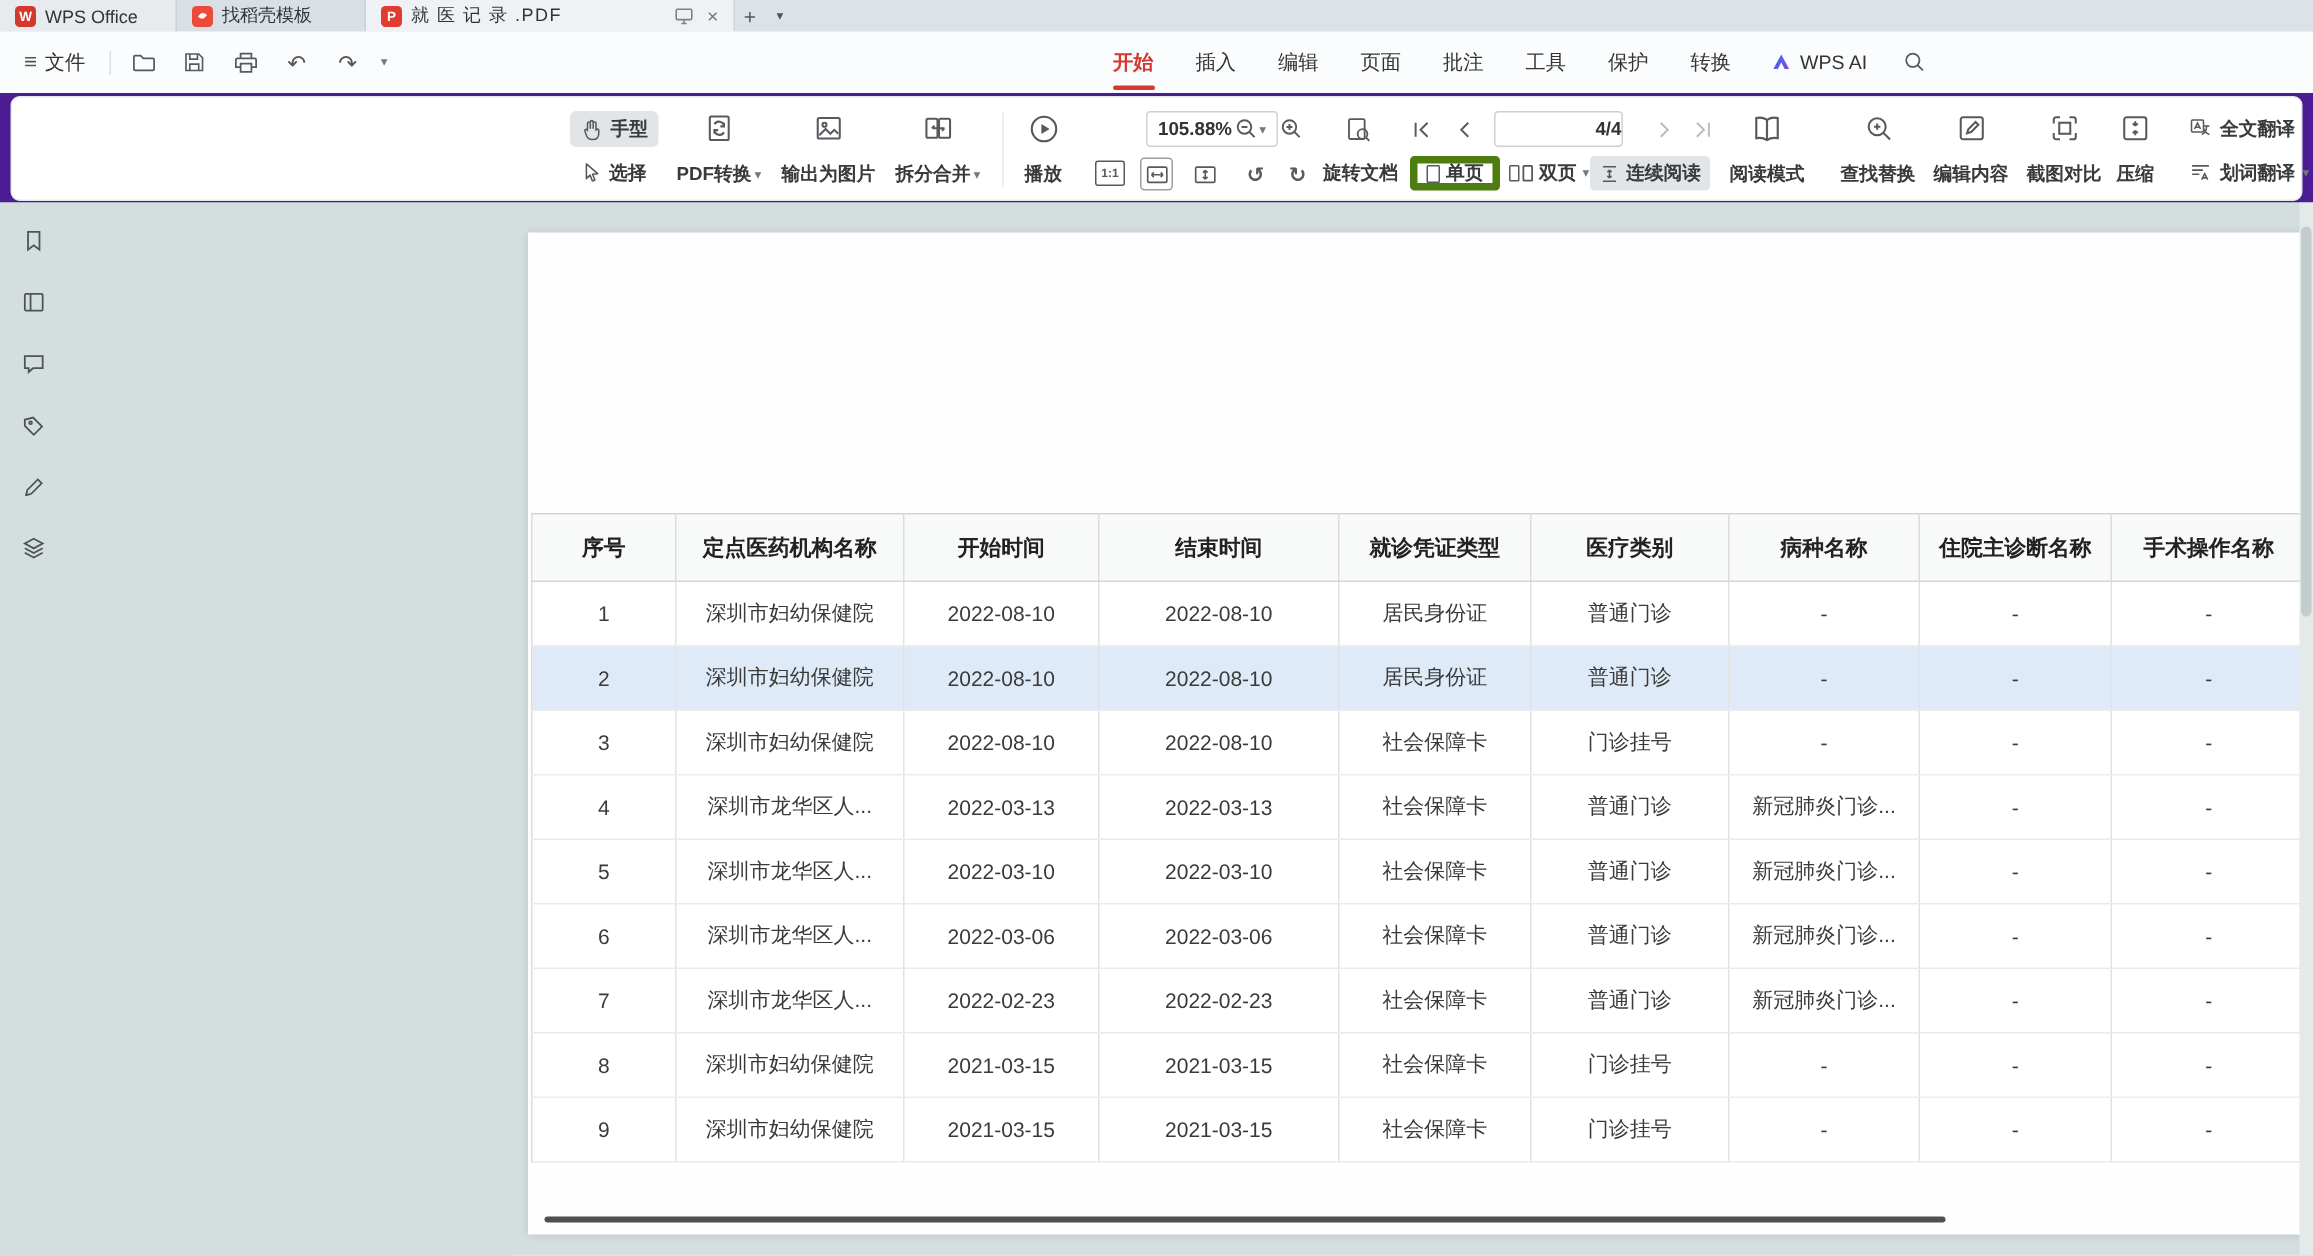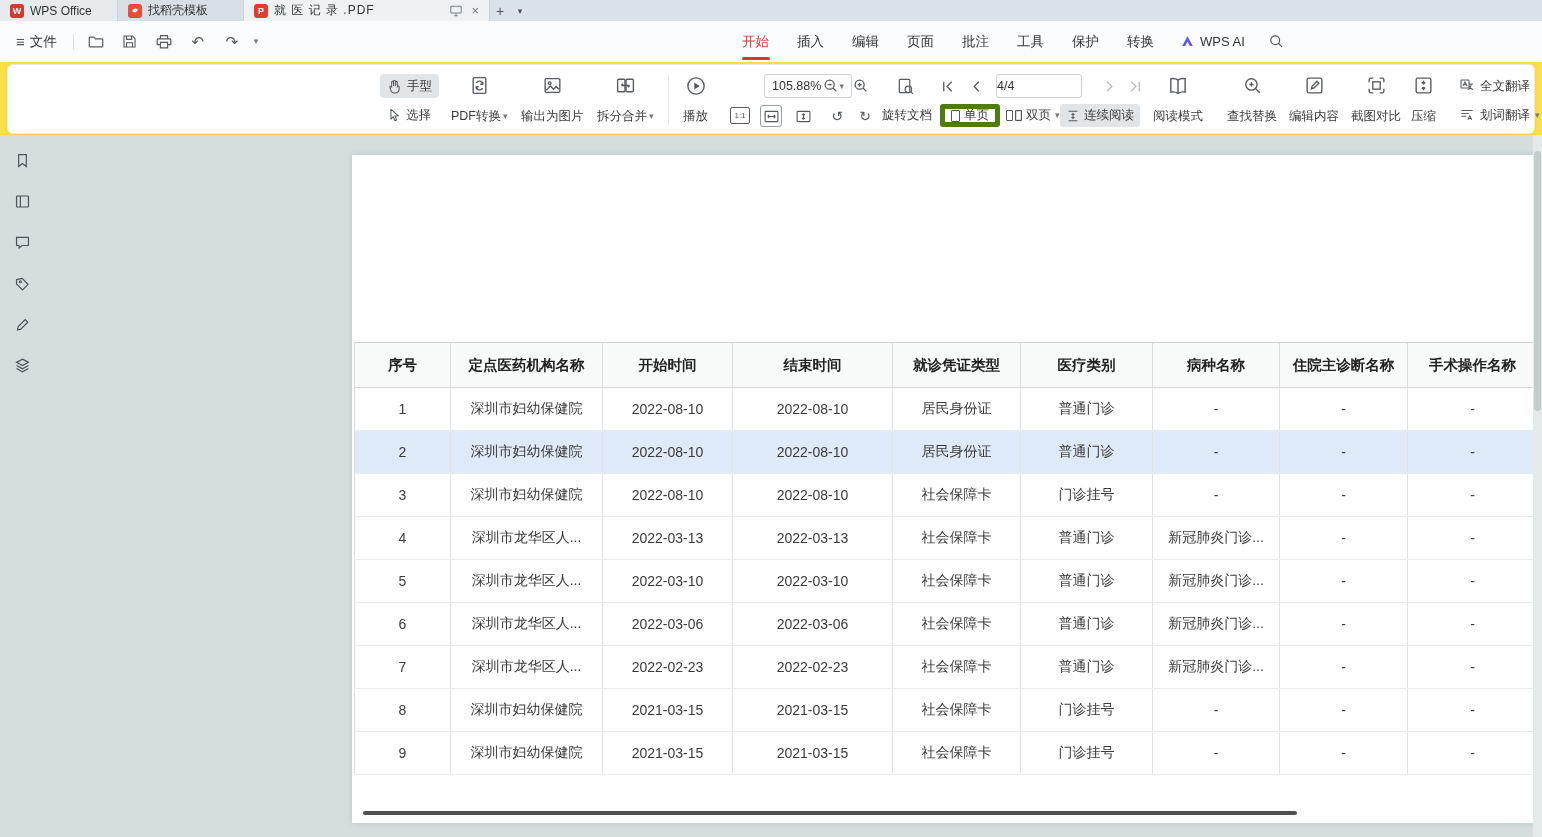--- a/index.html
+++ b/index.html
@@ -24,38 +24,38 @@
   
   .menubar{position:absolute;top:21px;left:0;width:100%;height:41px;background:#fafcfd;color:#333;}
   .mleft{position:absolute;left:10px;top:0;height:100%;display:flex;align-items:center;gap:10px;}
   .filebtn{display:flex;align-items:center;gap:5px;font-size:13.5px;padding:4px 6px;border-radius:3px;}
   .mdivider{width:1px;height:16px;background:#dcdfe2;}
   .mibtn{width:24px;height:24px;display:flex;align-items:center;justify-content:center;border-radius:3px;color:#555;}
   .glyphbtn{font-size:15px;color:#555;}
   .caret{font-size:9px;color:#777;line-height:1;}
   .ribbontabs{position:absolute;left:728px;top:0;height:100%;display:flex;align-items:center;}
   .rtab{position:relative;padding:0 14px;font-size:13.5px;height:100%;display:flex;align-items:center;cursor:default;}
-  .rtab.active{color:#d4392f;font-weight:normal;}
+  .rtab.active{color:#d4392f;font-weight:bold;}
   .rtab.active::after{content:"";position:absolute;bottom:2px;left:50%;transform:translateX(-50%);width:28px;height:3px;border-radius:2px;background:#d4392f;}
   .wpsai{display:flex;align-items:center;gap:5px;padding:0 12px;font-size:13px;}
   .msearch{margin-left:8px;}
 
   
-  .panelwrap{position:absolute;top:62px;left:0;width:100%;height:73px;background:#fde047;}
+  .panelwrap{position:absolute;top:62px;left:0;width:100%;height:73px;background:#4c1d95;font-weight:bold;}
   .panel{position:absolute;top:2px;left:7px;width:1528px;height:70px;background:#fff;border:1px solid #e7eaec;border-radius:6px;box-shadow:0 1px 4px rgba(0,0,0,.06);}
   .panel .abs{position:absolute;}
   .toolrow{display:flex;align-items:center;gap:5px;font-size:12.5px;color:#3a3a3a;height:24px;padding:0 7px;border-radius:4px;white-space:nowrap;}
   .toolrow.sel{background:#e2e5e7;}
   .vbtn{position:absolute;top:7px;height:57px;display:flex;flex-direction:column;align-items:center;justify-content:space-between;padding:3px 5px 4px;font-size:12.5px;color:#3a3a3a;border-radius:4px;white-space:nowrap;}
   .vbtn .lbl{display:flex;align-items:center;gap:2px;}
   .vsep{position:absolute;top:10px;width:1px;height:50px;background:#e8eaec;}
   .combo{position:absolute;display:flex;align-items:center;justify-content:space-between;padding:0 7px;border:1px solid #ccd1d5;border-radius:3px;font-size:12.5px;color:#333;background:#fff;}
   .ibtn{position:absolute;width:22px;height:22px;display:flex;align-items:center;justify-content:center;border-radius:3px;color:#565a5e;}
   .ibtn.dis{color:#b7bcc0;}
-  .pagebox{position:absolute;display:flex;align-items:center;justify-content:flex-start;border:1px solid #ccd1d5;border-radius:3px;font-size:12.5px;color:#333;background:#fff;}
+  .pagebox{position:absolute;display:flex;align-items:center;justify-content:flex-end;border:1px solid #ccd1d5;border-radius:3px;font-size:12.5px;color:#333;background:#fff;}
   .modebtn{position:absolute;top:39px;height:23px;display:flex;align-items:center;gap:4px;padding:0 6px;font-size:12.5px;color:#3a3a3a;border-radius:3px;white-space:nowrap;}
   .modebtn.outlined{border:5px solid #4d7c0f;}
   .modebtn.shaded{background:#e2e5e7;}
   .rlabel{position:absolute;top:39px;height:23px;display:flex;align-items:center;font-size:12.5px;color:#3a3a3a;white-space:nowrap;}
   .glyph{font-size:14px;line-height:1;color:#565a5e;}
   .pg1{display:inline-block;width:9px;height:12px;border:1.2px solid #565a5e;border-radius:1px;}
   .pg2{display:inline-block;width:7px;height:11px;border:1.2px solid #565a5e;border-radius:1px;box-shadow:9px 0 0 -1.2px #fff,9px 0 0 0 #565a5e;margin-right:9px;}
 
   
   .docarea{position:absolute;top:135px;left:0;width:100%;height:702px;background:#d4dedf;overflow:hidden;}

